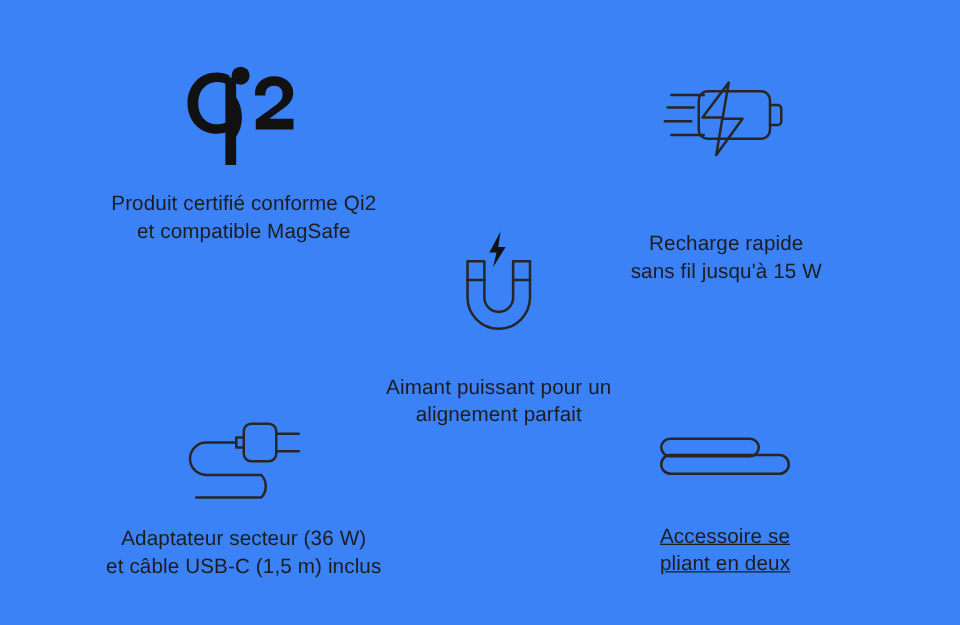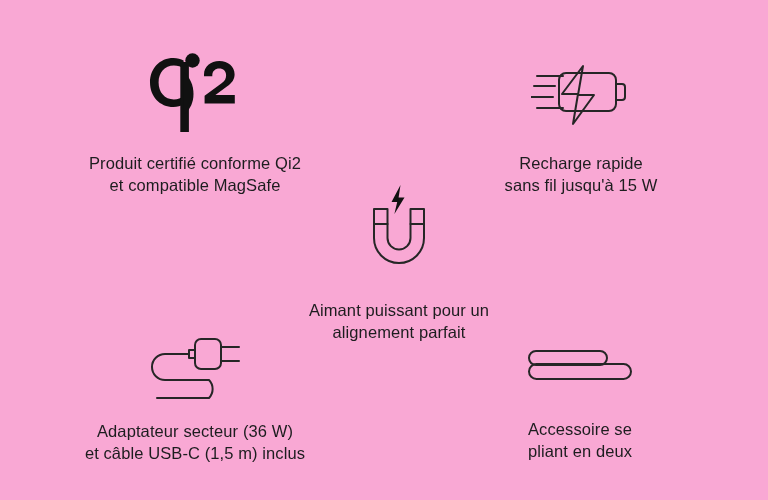--- a/index.html
+++ b/index.html
@@ -13,21 +13,21 @@
     background: #f4f4f4;
     font-family: "Liberation Sans", sans-serif;
     color: #1d1d1f;
     overflow: hidden;
   }
 
   .feature-board {
     position: relative;
     width: 768px;
     height: 500px;
-    background: #f9a8d4;
+    background: #3b82f6;
   }
 
   .feature {
     position: absolute;
     display: flex;
     flex-direction: column;
     align-items: center;
     justify-content: flex-start;
   }
 
@@ -44,24 +44,24 @@
     font-size: 16.5px;
     line-height: 22px;
     letter-spacing: 0.1px;
     color: #1d1d1f;
     white-space: pre-line;
     font-weight: 400;
   }
 
   
   #feature-qi2      { left: 55px;  top: 52px;  width: 280px; }
-  #feature-fast     { left: 470px; top: 52px;  width: 222px; }
+  #feature-fast     { left: 470px; top: 52px;  width: 222px; gap: 32px; }
   #feature-magnet   { left: 285px; top: 182px; width: 228px; }
   #feature-adapter  { left: 55px;  top: 330px; width: 280px; }
-  #feature-folding  { left: 480px; top: 340px; width: 200px; }
+  #feature-folding  { left: 480px; top: 340px; width: 200px; text-decoration: underline; }
 
   #feature-qi2 .feature-icon     { height: 86px; }
   #feature-fast .feature-icon    { height: 86px; }
   #feature-magnet .feature-icon  { height: 92px; }
   #feature-adapter .feature-icon { height: 76px; }
   #feature-folding .feature-icon { height: 50px; }
 
   #feature-qi2 .feature-caption     { margin-top: 14px; }
   #feature-fast .feature-caption    { margin-top: 14px; }
   #feature-magnet .feature-caption  { margin-top: 25px; }

